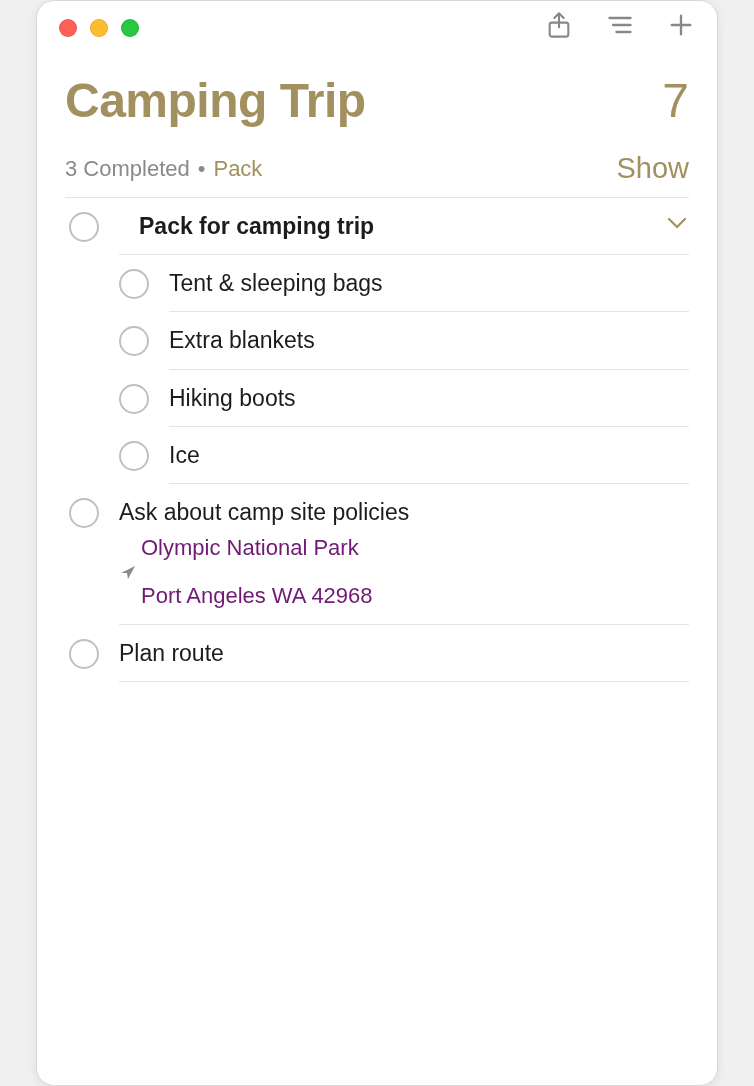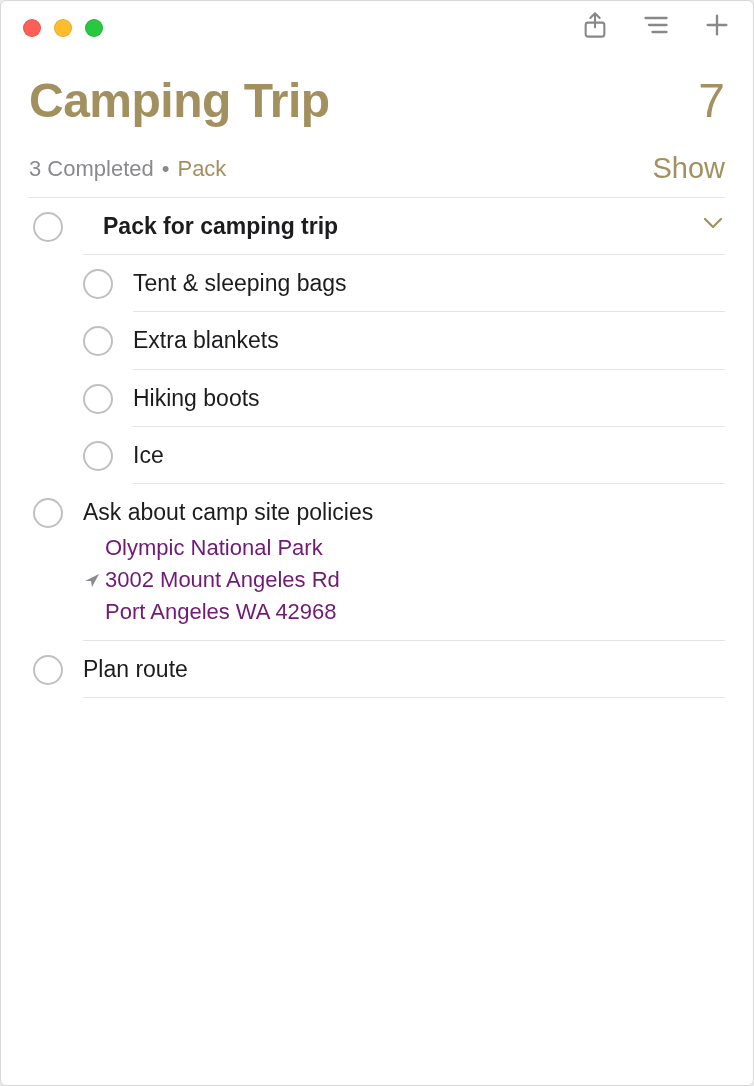--- a/index.html
+++ b/index.html
@@ -9,24 +9,24 @@
     }
     body {
       font-family: -apple-system, BlinkMacSystemFont, "Helvetica Neue", Helvetica, Arial, sans-serif;
       background: #f0f0f0;
       display: flex;
       justify-content: center;
       align-items: flex-start;
       padding: 0;
     }
     .window {
-      width: 754px;
+      width: 682px;
       height: 1086px;
       background: #ffffff;
-      border-radius: 6px;
+      border-radius: 18px;
       border: 1px solid #d8d8d8;
       box-shadow: 0 2px 10px rgba(0,0,0,0.08);
       overflow: hidden;
       position: relative;
     }
     .titlebar {
       height: 52px;
       display: flex;
       align-items: center;
       justify-content: space-between;
@@ -274,21 +274,20 @@
         <div class="item-content">
           <div class="item-title">Ask about camp site policies</div>
           <div class="location-block">
             <div class="location-indent">Olympic National Park</div>
             <div class="location-line">
               <span class="location-arrow">
                 <svg width="16" height="16" viewBox="0 0 16 16" fill="#8a8a8e">
                   <path d="M1 9 L15 2 L8 15 L7 9 Z"></path>
                 </svg>
               </span>
-              <span>3002 Mount Angeles Rd</span>
             </div>
             <div class="location-indent">Port Angeles WA 42968</div>
           </div>
         </div>
       </div>
 
       <div class="item-row top-level">
         <div class="checkbox"></div>
         <div class="item-content">
           <div class="item-title">Plan route</div>

